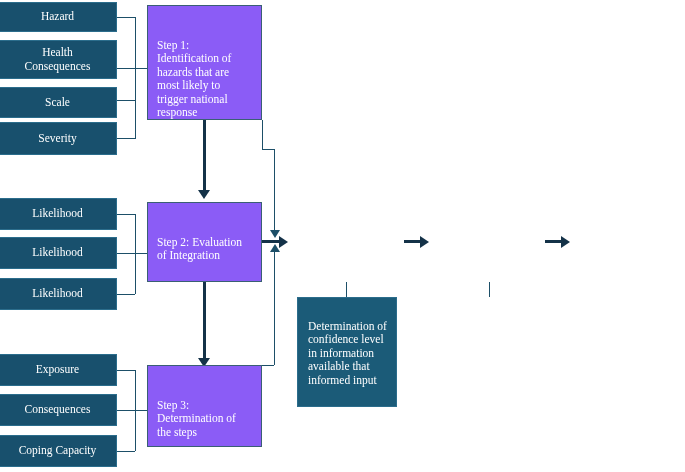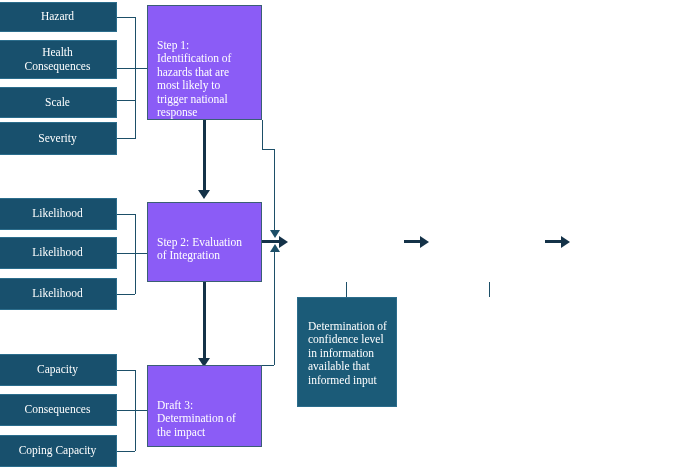--- a/index.html
+++ b/index.html
@@ -141,37 +141,37 @@
     <span>Step 2: Evaluation of Integration</span>
   </div>
 
   <div class="ln thick-h" style="left:262px; top:240px; width:20px;"></div>
   <div class="arrow right" style="left:279px; top:236px;"></div>
 
   <div class="ln thick-v" style="left:203px; top:282px; height:80px;"></div>
   <div class="arrow down" style="left:198px; top:358px;"></div>
 
   <div class="node chip" style="left:-2px; top:354px; width:119px; height:32px;">
-    <span>Capacity</span>
+    <span>Exposure</span>
   </div>
   <div class="node chip" style="left:-2px; top:394px; width:119px; height:32px;">
     <span>Consequences</span>
   </div>
   <div class="node chip" style="left:-2px; top:435px; width:119px; height:32px;">
     <span>Coping Capacity</span>
   </div>
 
   <div class="ln h" style="left:117px; top:370px; width:18px;"></div>
   <div class="ln h" style="left:117px; top:410px; width:29px;"></div>
   <div class="ln h" style="left:117px; top:451px; width:18px;"></div>
   <div class="ln v" style="left:135px; top:370px; height:81px;"></div>
   <div class="ln h" style="left:135px; top:410px; width:12px;"></div>
 
   <div class="node step" style="left:147px; top:365px; width:115px; height:82px;">
-    <span>Draft 3: Determination of the impact</span>
+    <span>Step 3: Determination of the steps</span>
   </div>
 
   <div class="ln h" style="left:262px; top:365px; width:12px;"></div>
   <div class="ln v" style="left:274px; top:252px; height:113px;"></div>
   <div class="arrow up" style="left:270px; top:244px;"></div>
 
 
   <div class="ln v" style="left:346px; top:282px; height:15px;"></div>
 
   <div class="node subbox" style="left:297px; top:297px; width:100px; height:110px;">

